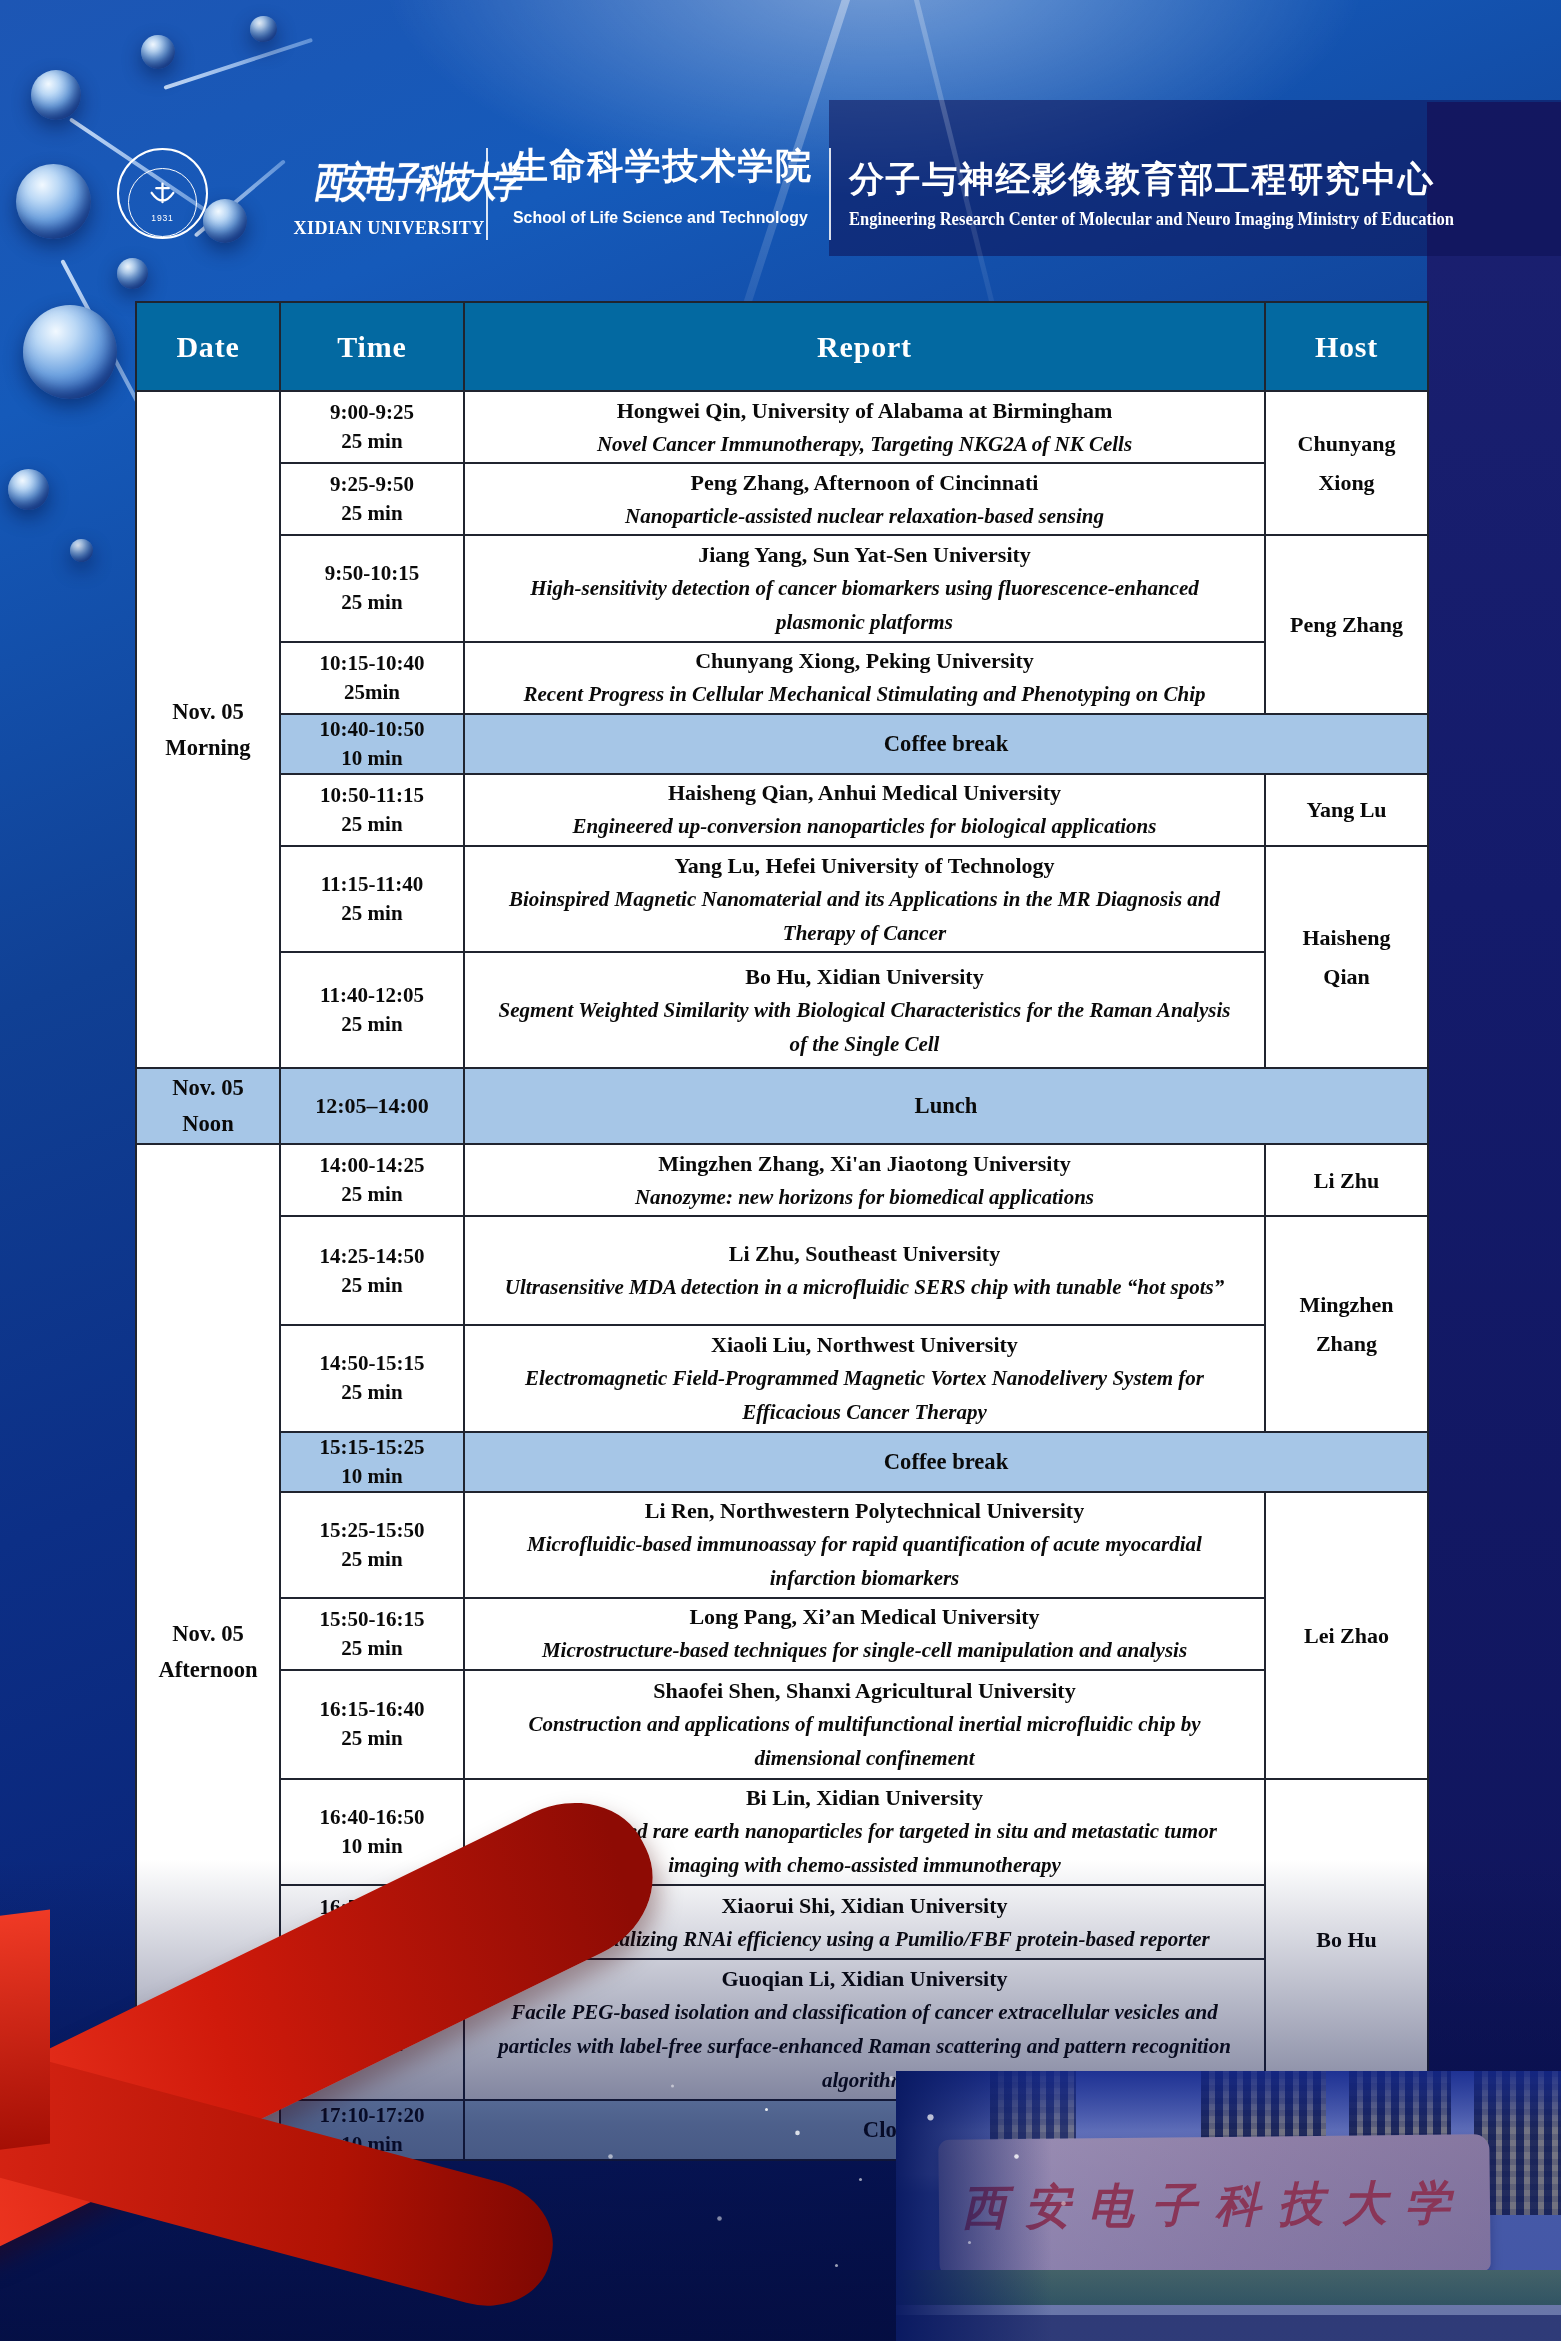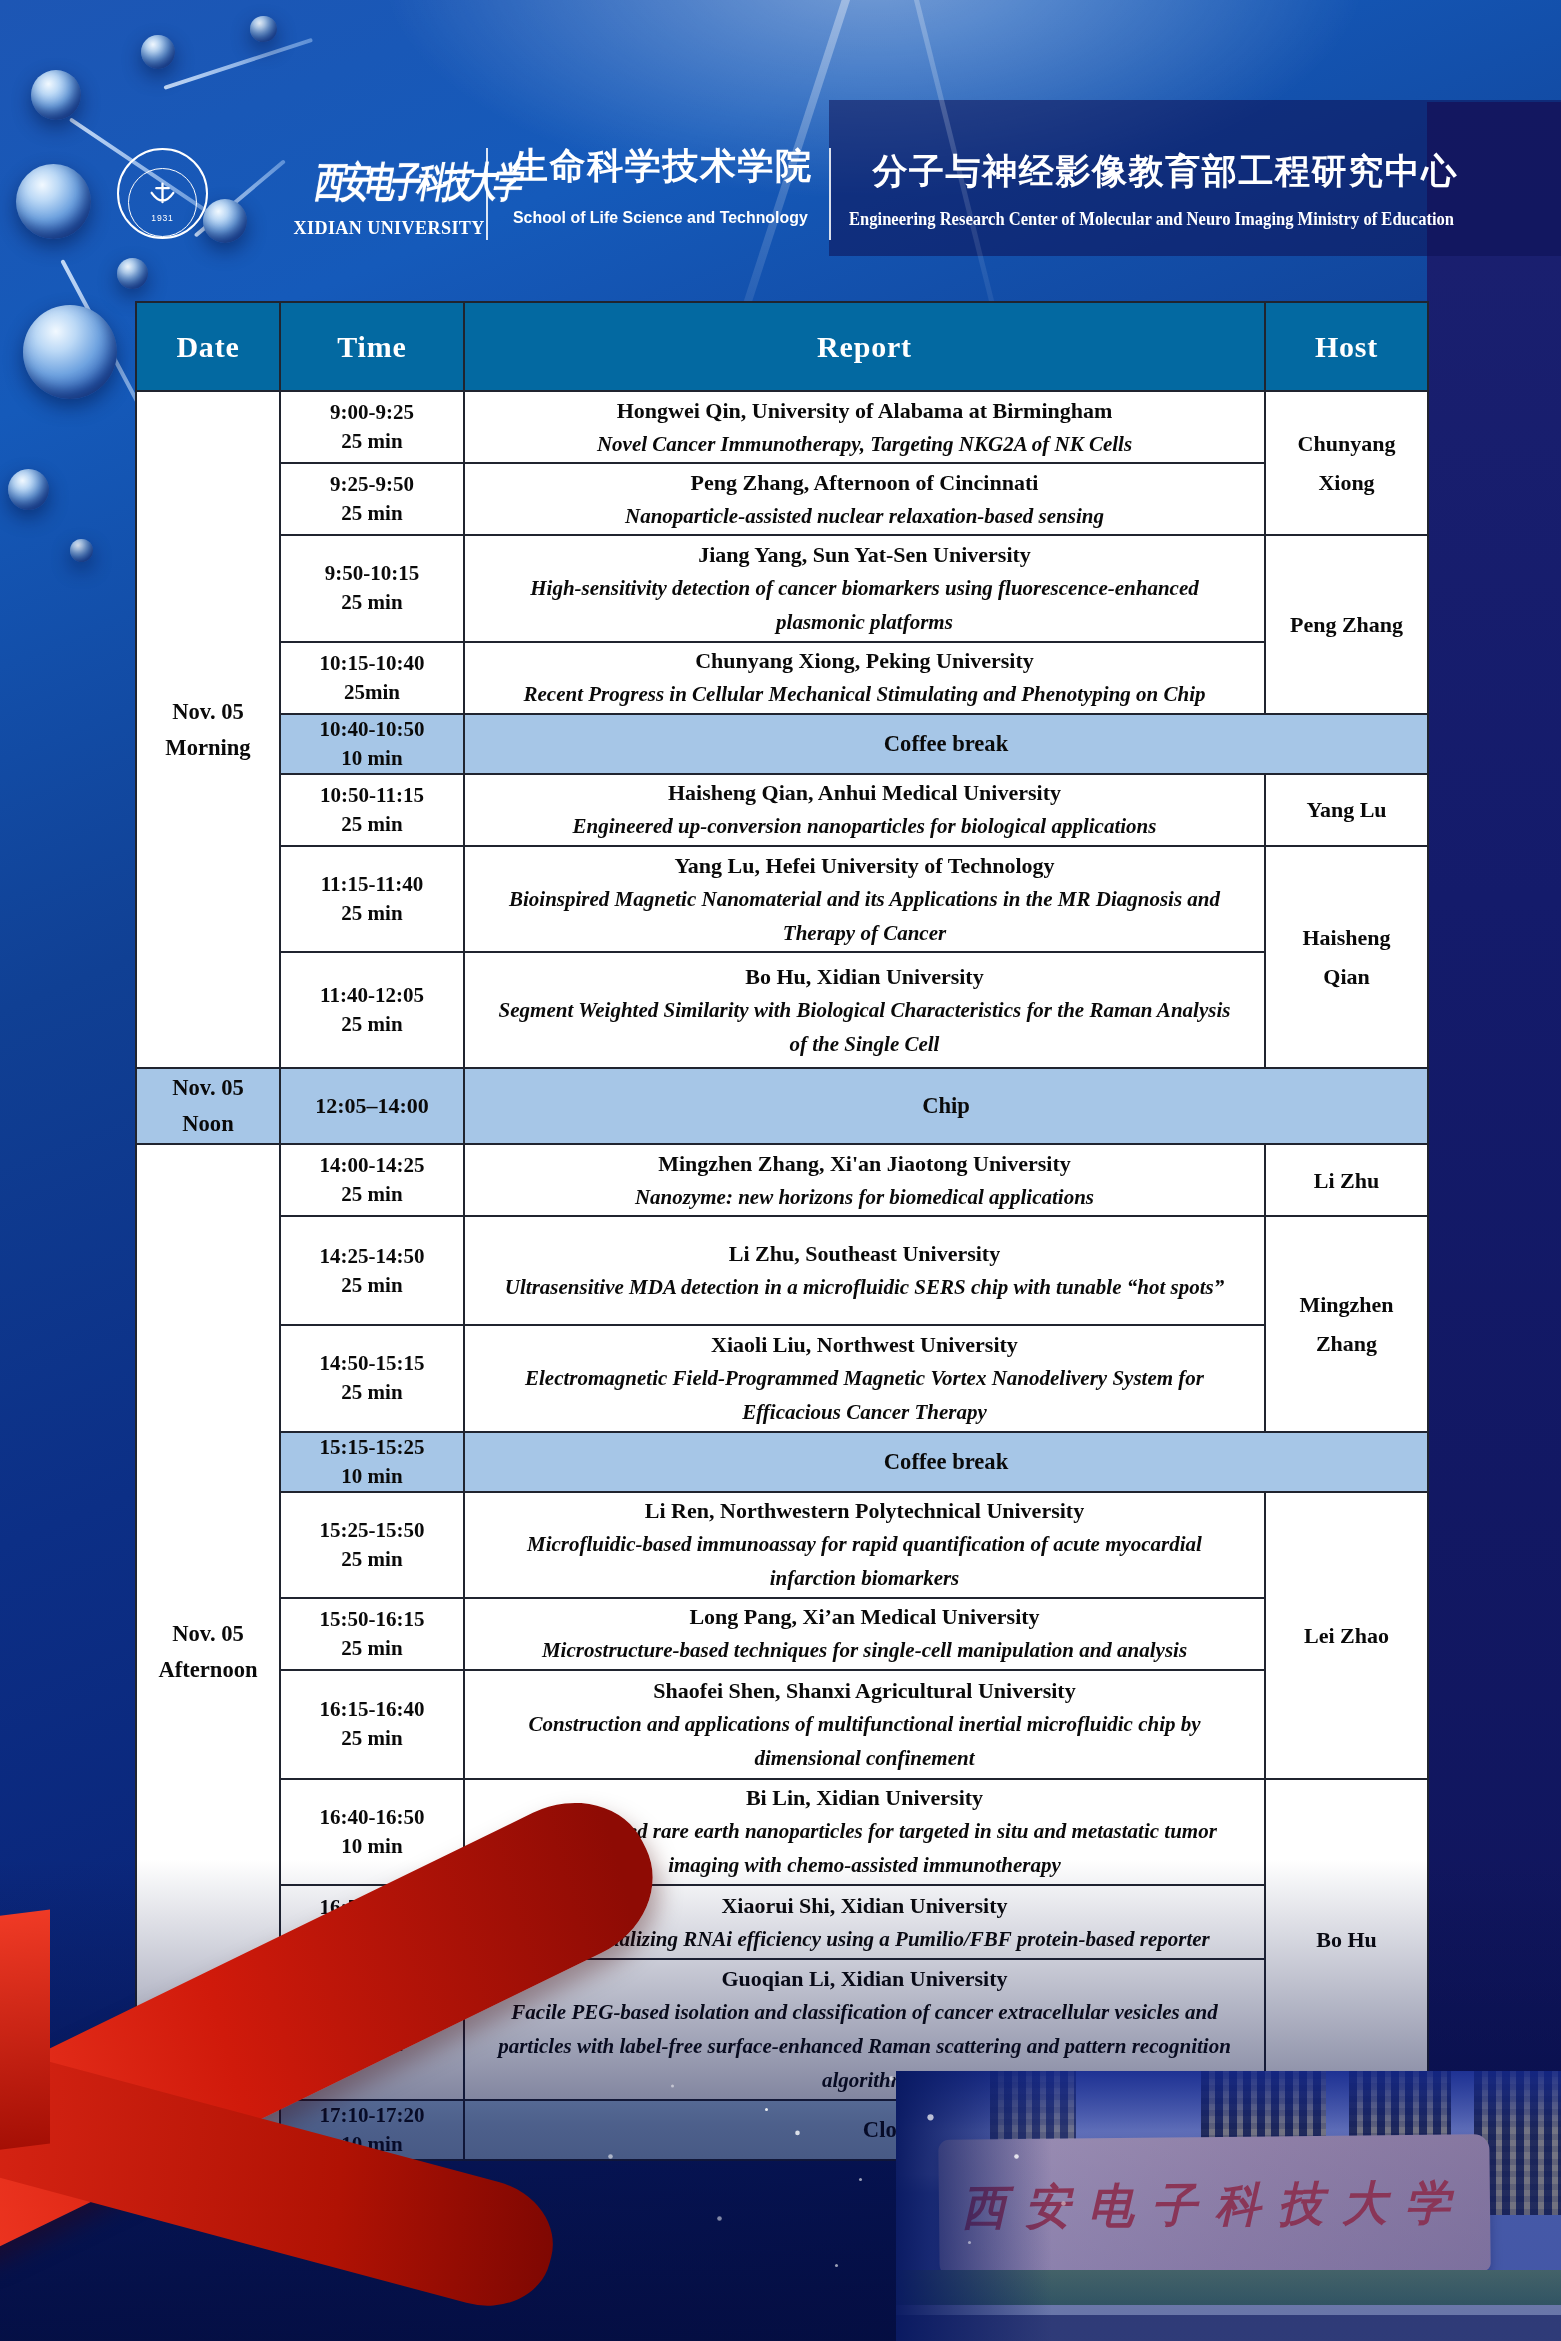--- a/index.html
+++ b/index.html
@@ -53,21 +53,21 @@
   .emblem .year{color:#fff;font-size:8.6px;letter-spacing:0.8px;font-family:"Liberation Sans",sans-serif;}
   .calli{left:287px;top:155px;width:187px;text-align:center;color:#fff;
     font-size:41px;font-weight:bold;font-style:italic;letter-spacing:-5.5px;transform:scaleX(.72);transform-origin:center;white-space:nowrap;
     text-shadow:0 0 1.6px rgba(255,255,255,.4);}
   .uni-en{left:287px;top:217px;width:187px;text-align:center;color:#fff;font-weight:bold;font-size:19.5px;letter-spacing:0.4px;white-space:nowrap;transform:scaleX(.93);}
   .divider{width:1.6px;background:rgba(255,255,255,.85);}
   .dv1{left:486px;top:148px;height:92px;}
   .dv2{left:829px;top:148px;height:92px;}
   .school-cn{left:512px;top:142px;width:306px;color:#fff;font-family:"Liberation Sans","DejaVu Sans",sans-serif;font-weight:bold;font-size:36px;letter-spacing:1.6px;white-space:nowrap;}
   .school-en{left:513px;top:208px;width:306px;color:#fff;font-family:"Liberation Sans","DejaVu Sans",sans-serif;font-weight:bold;font-size:16.4px;white-space:nowrap;transform:scaleX(.97);transform-origin:left;}
-  .center-cn{left:849px;top:148px;width:609px;color:#fff;font-family:"Liberation Sans","DejaVu Sans",sans-serif;font-weight:bold;font-size:35px;letter-spacing:1.6px;white-space:nowrap;text-align:right;}
+  .center-cn{left:849px;top:156px;width:609px;color:#fff;font-family:"Liberation Sans","DejaVu Sans",sans-serif;font-weight:bold;font-size:35px;letter-spacing:1.6px;white-space:nowrap;}
   .center-en{left:849px;top:209px;width:687px;color:#fff;font-weight:bold;font-size:18px;white-space:nowrap;transform:scaleX(.92);transform-origin:left;}
   
   table.tbl{position:absolute;left:135px;top:301px;width:1292px;border-collapse:collapse;table-layout:fixed;}
   .tbl col.c-date{width:144px;} .tbl col.c-time{width:184px;} .tbl col.c-report{width:801px;} .tbl col.c-host{width:163px;}
   .tbl th,.tbl td{border:2.3px solid #20242f;}
   .tbl th{background:#0369a1;color:#fff;font-size:30px;font-weight:bold;height:85px;letter-spacing:0.8px;}
   .tbl td{background:#fff;color:#0a0a0a;text-align:center;vertical-align:middle;}
   td.blue{background:#a6c6e7;}
   .dl{display:block;font-size:22.6px;font-weight:bold;line-height:36px;}
   .tl{display:block;font-size:21px;font-weight:bold;line-height:29px;}
@@ -228,21 +228,21 @@
       <div class="ttl">Segment Weighted Similarity with Biological Characteristics for the Raman Analysis of the Single Cell</div>
     </td>
   </tr>
 
   <tr style="height:65px">
     <td class="date-cell blue">
       <span class="dl">Nov. 05</span>
       <span class="dl">Noon</span>
     </td>
     <td class="lunch-time blue">12:05–14:00</td>
-    <td class="break-label blue" colspan="2">Chip</td>
+    <td class="break-label blue" colspan="2">Lunch</td>
   </tr>
 
   <tr style="height:67px">
     <td class="date-cell" rowspan="11">
       <span class="dl">Nov. 05</span>
       <span class="dl">Afternoon</span>
     </td>
     <td class="time-cell">
       <span class="tl">14:00-14:25</span>
           <span class="tl">25 min</span>

